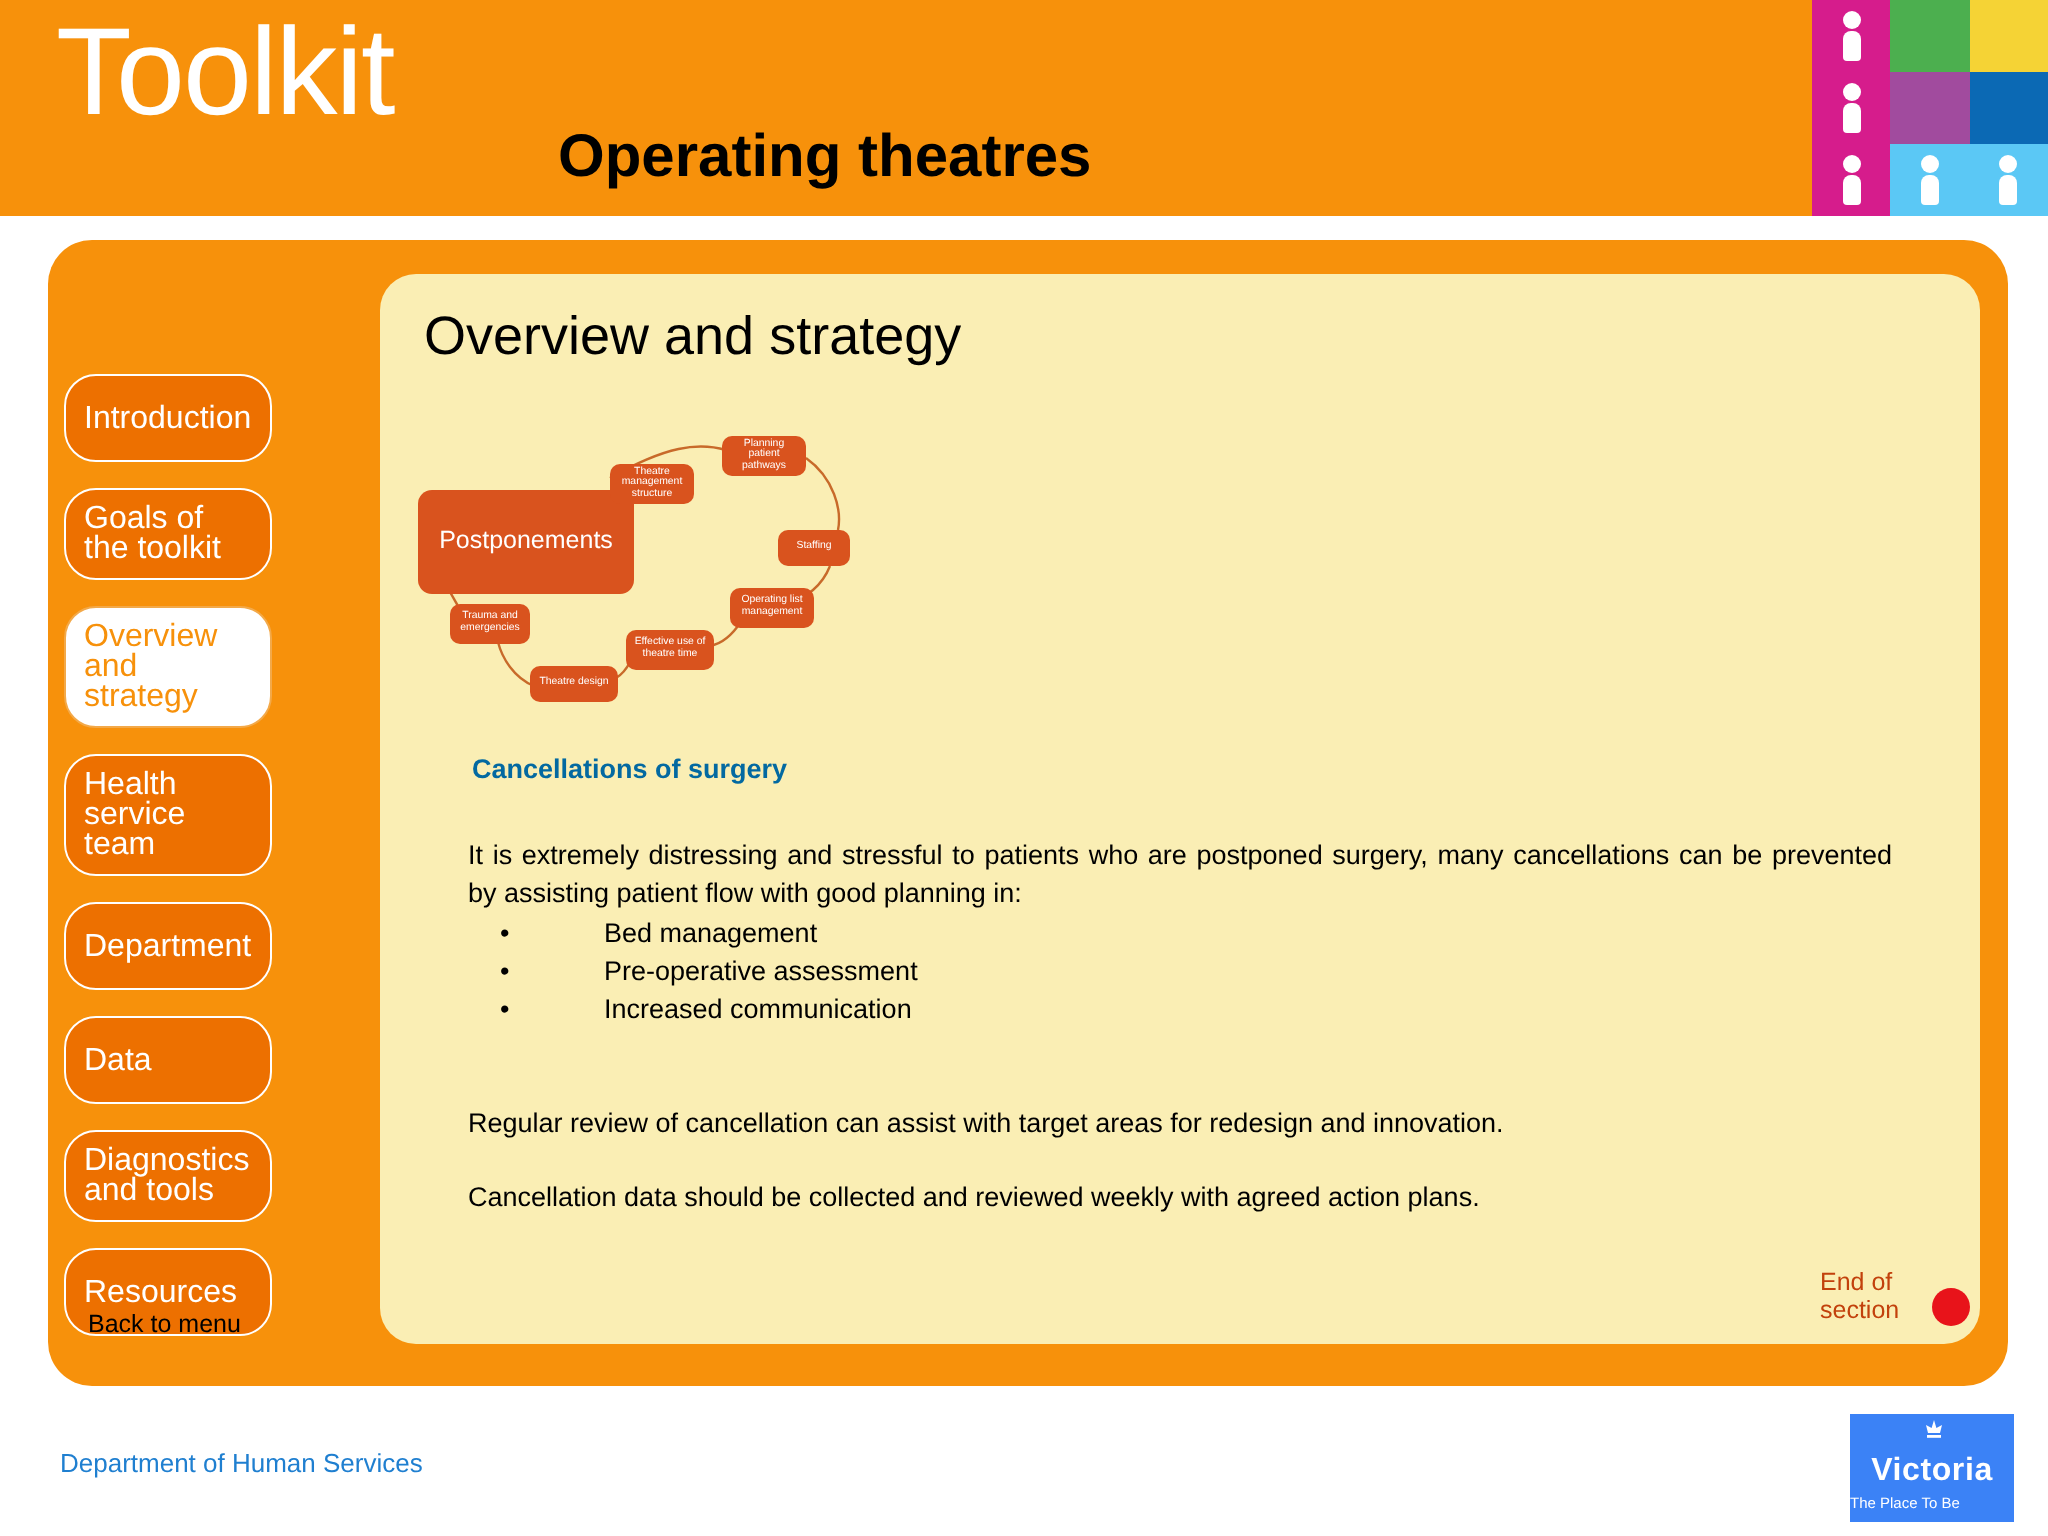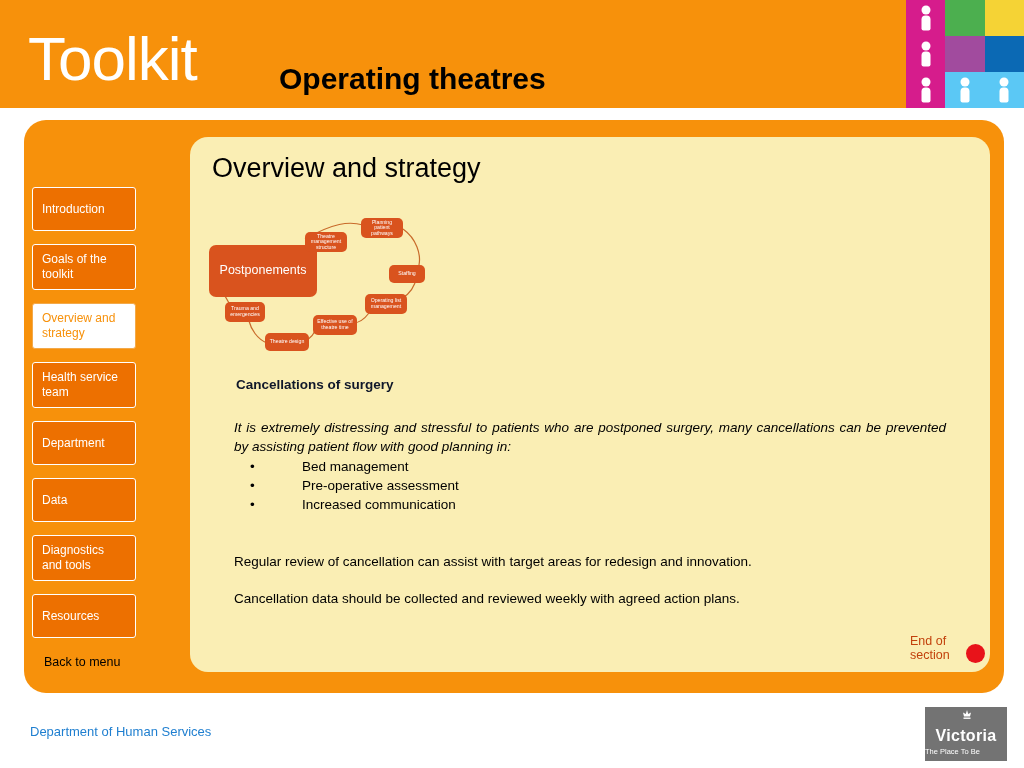--- a/index.html
+++ b/index.html
@@ -19,21 +19,21 @@
 
   
   .header-bar {
     position: absolute;
     left: 0; top: 0;
     width: 1024px; height: 108px;
     background: #f7910b;
   }
   .header-title {
     position: absolute;
-    left: 28px; top: 28px;
+    left: 28px; top: 6px;
     font-size: 62px;
     color: #ffffff;
     font-weight: normal;
     line-height: 1;
     letter-spacing: -1px;
   }
   .header-subtitle {
     position: absolute;
     left: 279px; top: 62px;
     font-size: 30px;
@@ -82,23 +82,23 @@
     left: 32px; top: 187px;
     width: 132px;
   }
   .nav-item {
     position: relative;
     width: 104px;
     min-height: 44px;
     margin-bottom: 13px;
     background: #ed7000;
     border: 1px solid #ffffff;
-    border-radius: 3px;
+    border-radius: 16px;
     color: #ffffff;
-    font-size: 12px;
+    font-size: 16px;
     line-height: 15px;
     padding: 7px 9px;
     display: flex;
     align-items: center;
   }
   .nav-item.active {
     background: #ffffff;
     color: #f7910b;
     border: 1px solid #f3a949;
   }
@@ -158,32 +158,32 @@
   .n-effective   { left: 120px; top: 98px; width: 44px; height: 20px; }
   .n-theatre-des { left: 72px;  top: 116px;width: 44px; height: 18px; }
   .n-trauma      { left: 32px;  top: 85px; width: 40px; height: 20px; }
 
   
   .body-head {
     position: absolute;
     left: 46px; top: 240px;
     font-size: 13.5px;
     font-weight: bold;
-    color: #0f172a;
+    color: #0369a1;
   }
   .body-para {
     position: absolute;
     left: 44px;
     width: 712px;
     font-size: 13.5px;
     color: #000000;
     text-align: justify;
     line-height: 19px;
   }
-  .p1 { top: 281px; font-style: italic; }
+  .p1 { top: 281px; }
   .bullets {
     position: absolute;
     left: 60px; top: 320px;
     font-size: 13.5px;
     color: #000000;
   }
   .bullet-row {
     display: flex;
     line-height: 19px;
   }
@@ -212,21 +212,21 @@
   .footer-text {
     position: absolute;
     left: 30px; top: 724px;
     font-size: 13px;
     color: #1f7fd0;
   }
   .vic-logo {
     position: absolute;
     left: 925px; top: 707px;
     width: 82px; height: 54px;
-    background: #737373;
+    background: #3b82f6;
     color: #ffffff;
     padding-left: 20px;
   }
   .vic-name {
     position: absolute;
     left: 0; top: 20px;
     width: 82px;
     text-align: center;
     font-size: 16px;
     font-weight: bold;

